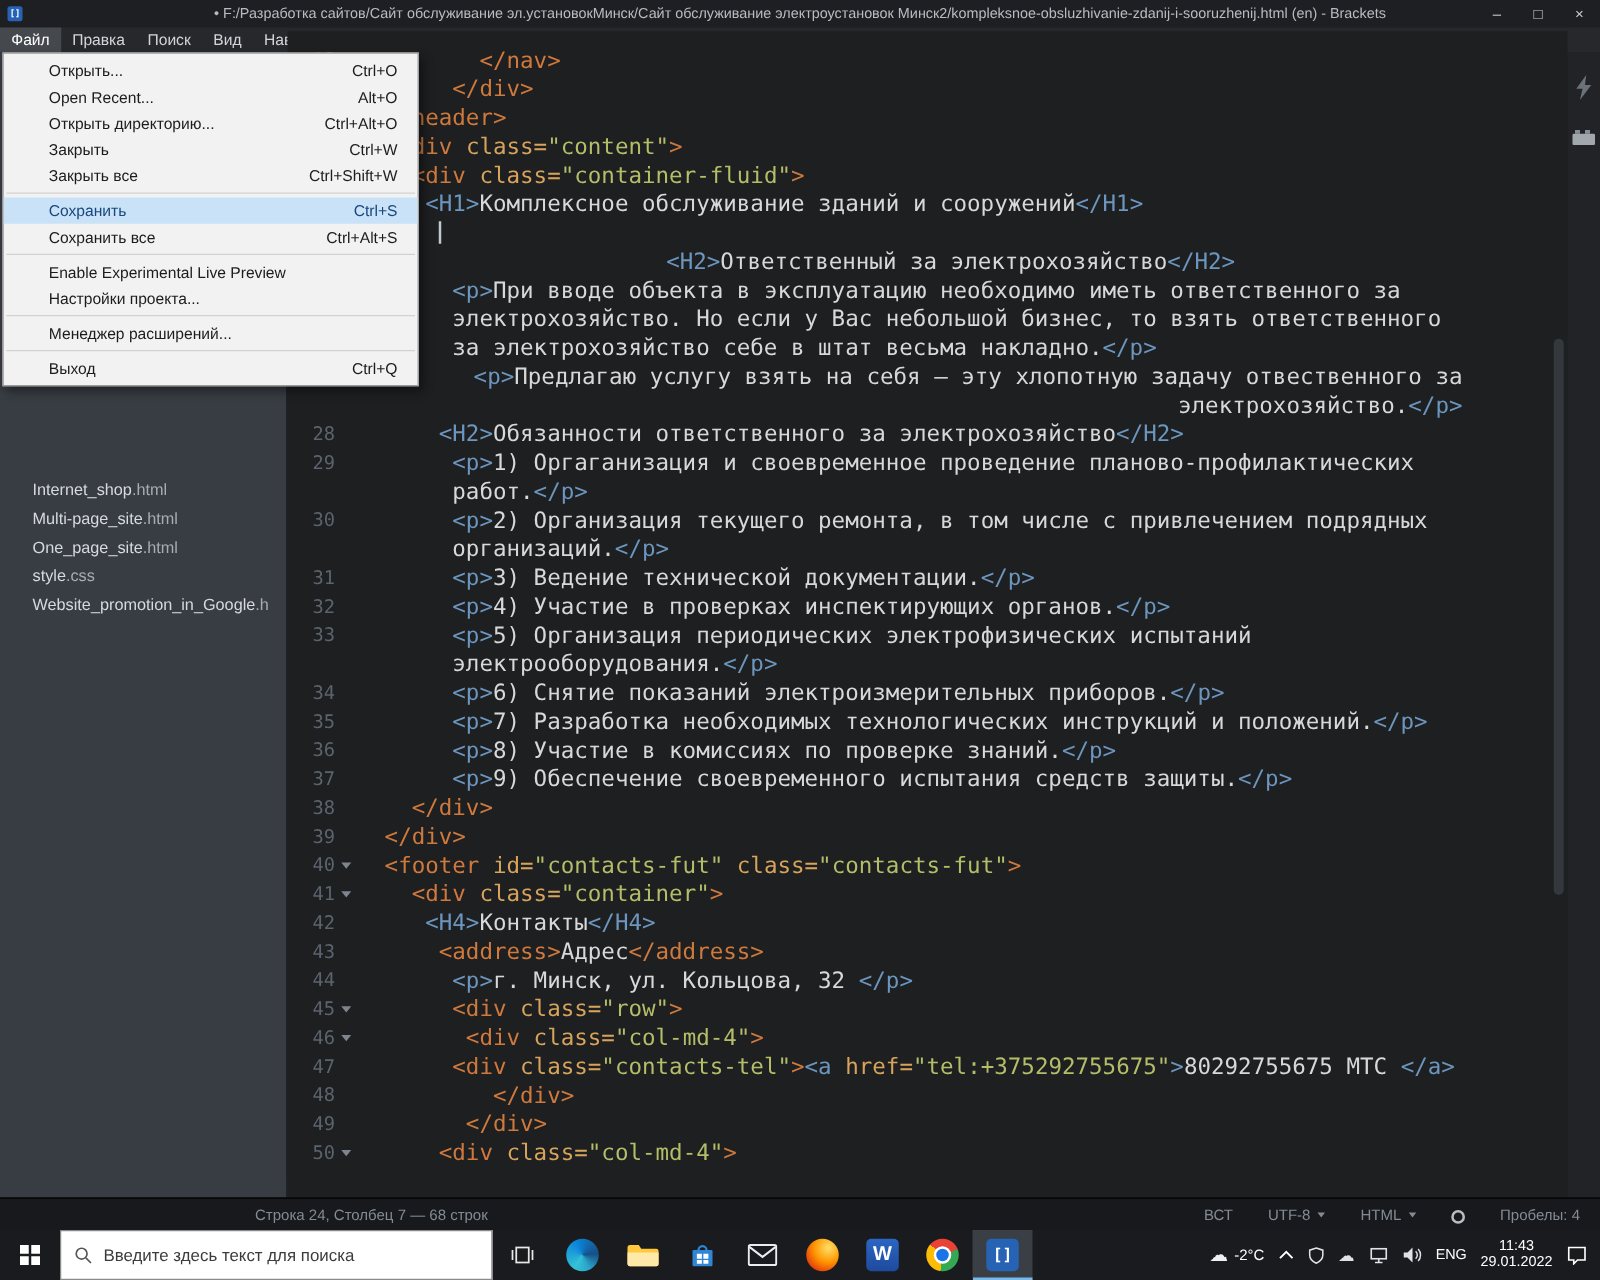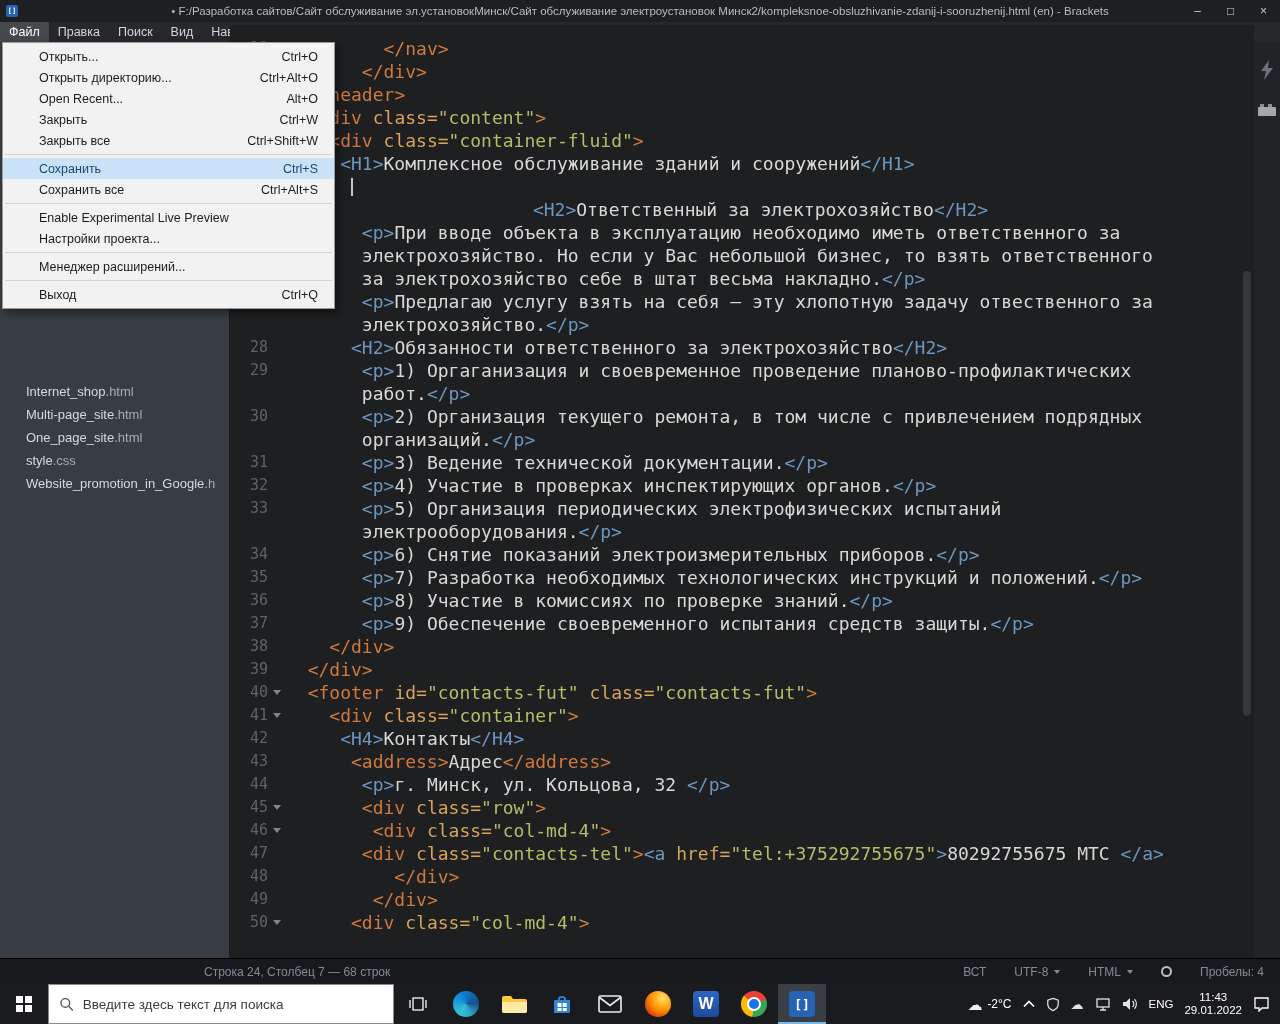--- a/index.html
+++ b/index.html
@@ -53,21 +53,21 @@
   .mi-label{padding-left:36px}
   .mi-key{margin-left:auto;padding-right:16px}
   .menu-item.hl{background:#c9e2f7}
   .menu-item.hl .mi-label,.menu-item.hl .mi-key{color:#18477e}
   .menu-sep{height:1px;background:#d2d2d2;margin:3px 2px}
 
   
   .statusbar{position:absolute;left:0;top:958px;width:1280px;height:26px;background:#17191c;border-top:1px solid #000;
     display:flex;align-items:center;font-size:12px;color:#838b94}
   .status-left{margin-left:204px}
-  .status-right{margin-left:auto;display:flex;align-items:center;gap:28px;margin-right:16px}
+  .status-right{margin-left:auto;display:flex;align-items:flex-end;gap:28px;margin-right:16px}
   .caret-down{display:inline-block;width:0;height:0;border-left:3.5px solid transparent;border-right:3.5px solid transparent;border-top:4px solid #838b94;margin-left:6px}
   .lint-dot{width:11px;height:11px;border-radius:50%;border:2px solid #b9bec5}
   .status-chip{display:flex;align-items:center}
 
   
   .taskbar{position:absolute;left:0;top:984px;width:1280px;height:40px;background:#1a1b1e;display:flex;align-items:center}
   .tb-btn{width:48px;height:40px;display:flex;align-items:center;justify-content:center}
   .win-logo{display:grid;grid-template-columns:7.5px 7.5px;grid-template-rows:7.5px 7.5px;gap:1.5px}
   .win-logo i{background:#fff}
   .search-box{width:346px;height:40px;background:#fff;border:1px solid #8a8a8a;display:flex;align-items:center;padding:0 10px;gap:8px}
@@ -187,21 +187,21 @@
           <span class="lineno">26</span>
           <span class="foldslot"></span>
         </div>
         <div class="code" style="padding-left: 7ch; text-indent: 0ch;"><span class="tg-b">&lt;p</span><span class="tg-b">&gt;</span><span>При вводе объекта в эксплуатацию необходимо иметь ответственного за электрохозяйство. Но если у Вас небольшой бизнес, то взять ответственного за электрохозяйство себе в штат весьма накладно.</span><span class="tg-b">&lt;/p</span><span class="tg-b">&gt;</span></div>
       </div>
       <div class="line">
         <div class="gutter">
           <span class="lineno">27</span>
           <span class="foldslot"></span>
         </div>
-        <div class="code" style="padding-left: 7ch; text-indent: 0ch;"><span class="tg-b">&lt;p</span><span class="tg-b">&gt;</span><span>Предлагаю услугу взять на себя — эту хлопотную задачу отвественного за электрохозяйство.</span><span class="tg-b">&lt;/p</span><span class="tg-b">&gt;</span></div>
+        <div class="code" style="padding-left: 7ch; text-indent: 0ch; text-align: right;"><span class="tg-b">&lt;p</span><span class="tg-b">&gt;</span><span>Предлагаю услугу взять на себя — эту хлопотную задачу отвественного за электрохозяйство.</span><span class="tg-b">&lt;/p</span><span class="tg-b">&gt;</span></div>
       </div>
       <div class="line">
         <div class="gutter">
           <span class="lineno">28</span>
           <span class="foldslot"></span>
         </div>
         <div class="code" style="padding-left: 6ch; text-indent: 0ch;"><span class="tg-b">&lt;H2</span><span class="tg-b">&gt;</span><span>Обязанности ответственного за электрохозяйство</span><span class="tg-b">&lt;/H2</span><span class="tg-b">&gt;</span></div>
       </div>
       <div class="line">
         <div class="gutter">
@@ -381,26 +381,26 @@
     <rect x="1" y="5" width="18" height="9" rx="1" fill="#b9bfc6"></rect>
   </svg>
 </div>
 
 <div class="menu">
     <div class="menu-item">
       <span class="mi-label">Открыть...</span>
       <span class="mi-key">Ctrl+O</span>
     </div>
     <div class="menu-item">
+      <span class="mi-label">Open Recent...</span>
+      <span class="mi-key">Alt+O</span>
+    </div>
+    <div class="menu-item">
       <span class="mi-label">Открыть директорию...</span>
       <span class="mi-key">Ctrl+Alt+O</span>
-    </div>
-    <div class="menu-item">
-      <span class="mi-label">Open Recent...</span>
-      <span class="mi-key">Alt+O</span>
     </div>
     <div class="menu-item">
       <span class="mi-label">Закрыть</span>
       <span class="mi-key">Ctrl+W</span>
     </div>
     <div class="menu-item">
       <span class="mi-label">Закрыть все</span>
       <span class="mi-key">Ctrl+Shift+W</span>
     </div>
     <div class="menu-sep"></div>

